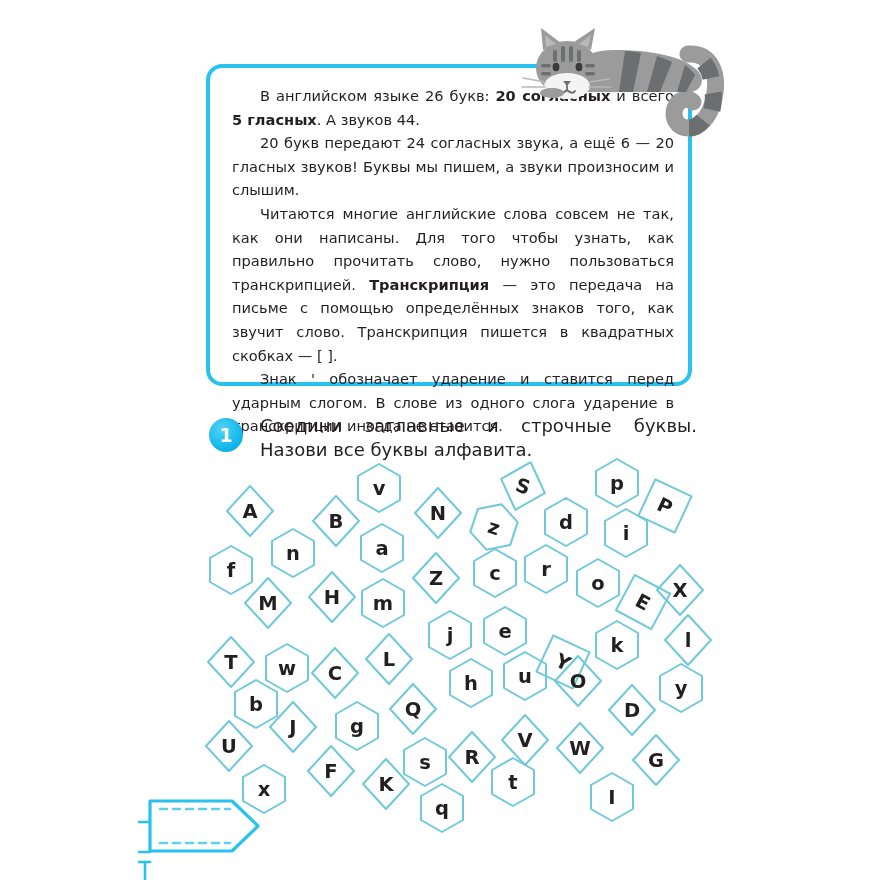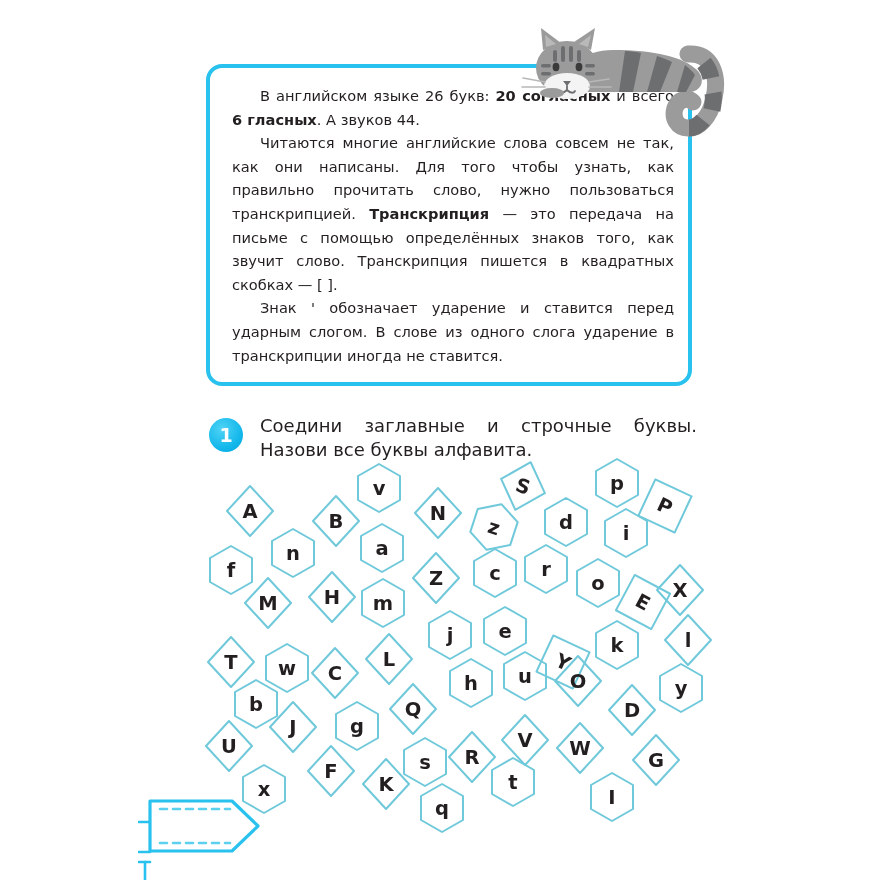--- a/index.html
+++ b/index.html
@@ -212,21 +212,22 @@
     <path d="M40 85 L17 85"></path>
     <path d="M84 80 L104 77"></path>
     <path d="M84 85 L106 85"></path>
   </g>
 
   <ellipse cx="47" cy="91" rx="12" ry="5" fill="#9b9b9b"></ellipse>
 </svg>
 
 <div id="info-box">
   <div id="info-text">
-      <p>В английском языке 26 букв: <b>20 согласных</b> и всего <b>6 гласных</b>. А звуков 44.</p>
+      <p>В английском языке 26 букв: <b>20 согласных</b> и всего <b>5 гласных</b>. А звуков 44.</p>
+      <p>20 букв передают 24 согласных звука, а ещё 6 — 20 гласных звуков! Буквы мы пишем, а звуки произносим и слышим.</p>
       <p>Читаются многие английские слова совсем не так, как они написаны. Для того чтобы узнать, как правильно прочитать слово, нужно пользоваться транскрипцией. <b>Транскрипция</b> — это передача на письме с помощью определённых знаков того, как звучит слово. Транскрипция пишется в квадратных скобках — [ ].</p>
       <p>Знак ' обозначает ударение и ставится перед ударным слогом. В слове из одного слога ударение в транскрипции иногда не ставится.</p>
     </div>
 </div>
 
 <div id="task-row">
   <div id="task-badge">1</div>
   <div id="task-text">Соедини заглавные и строчные буквы. Назови все буквы алфавита.</div>
 </div>
 

